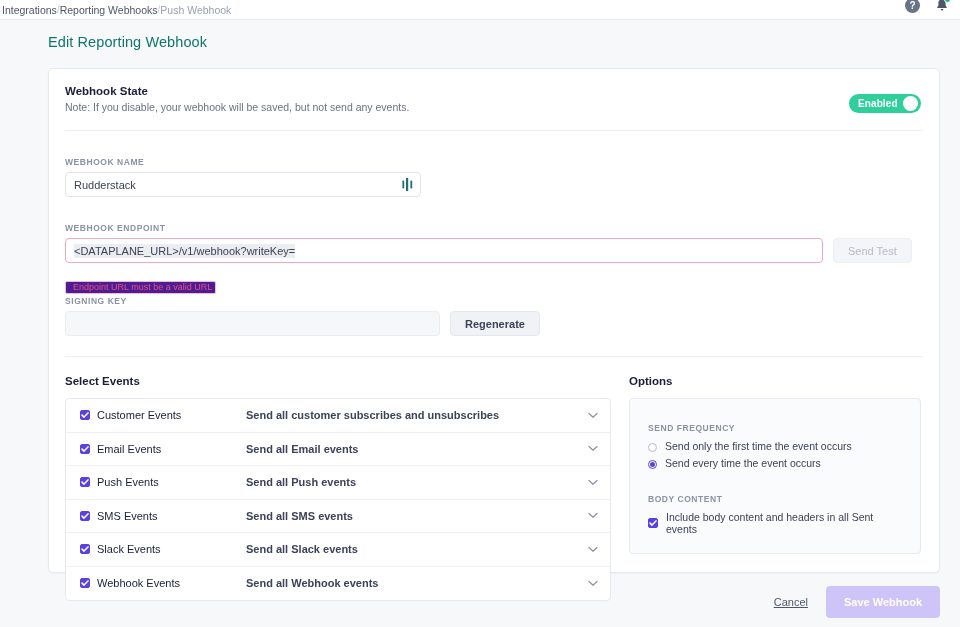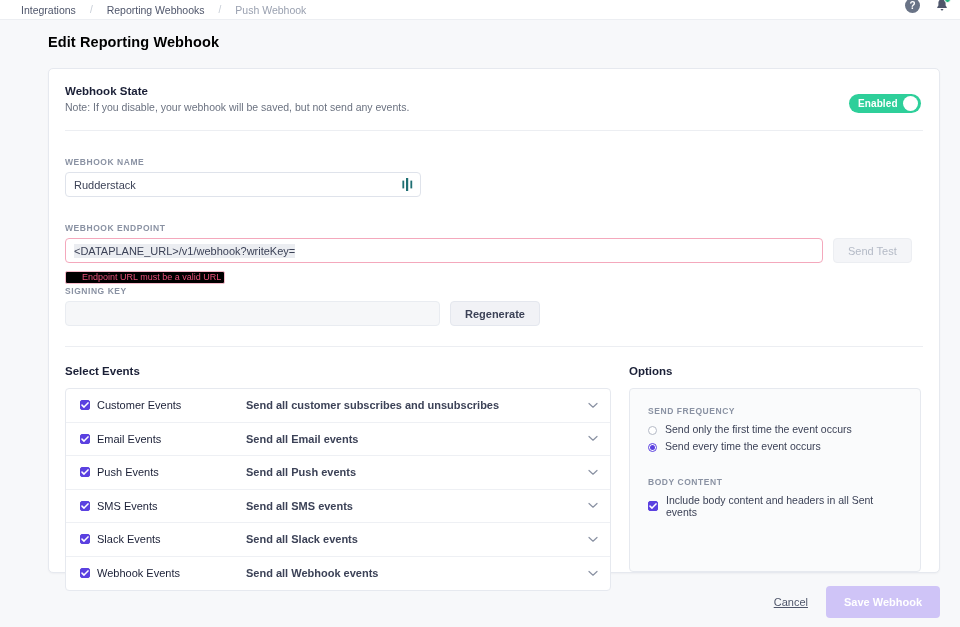--- a/index.html
+++ b/index.html
@@ -16,21 +16,21 @@
   
   .topbar {
     height: 20px;
     background: #ffffff;
     border-bottom: 1px solid #eceef2;
     display: flex;
     align-items: center;
     padding: 0 12px 0 0;
     position: relative;
   }
-  .breadcrumb { display:flex; align-items:center; gap:14px; font-size:10.5px; padding-left:2px;margin-left:19px; }
+  .breadcrumb { display:flex; align-items:center; gap:0; font-size:10.5px; padding-left:2px; }
   .crumb-link { color:#4f566b; }
   .crumb-sep { color:#c7cdd6; font-size:10px; }
   .crumb-current { color:#9aa1b0; }
 
   .topbar-icons { position:absolute; right:10px; top:-3px; display:flex; align-items:center; gap:14px; }
   .help-icon {
     width:15px; height:15px; border-radius:50%;
     background:#697386; color:#fff;
     font-size:10px; font-weight:bold;
     display:flex; align-items:center; justify-content:center;
@@ -38,21 +38,21 @@
   }
   .bell-wrap { position:relative; width:16px; height:17px; cursor:pointer; }
   .bell-dot {
     position:absolute; right:-1px; top:-1px;
     width:7px; height:7px; border-radius:50%;
     background:#24b47e; border:1.5px solid #fff;
   }
 
   
   .page-title {
-    font-size:14.5px; font-weight:bold; color:#000000;
+    font-size:14.5px; font-weight:normal; color:#0f766e;
     padding: 14px 0 0 48px;
     letter-spacing:0.1px;
   }
 
   
   .card {
     position:absolute; left:48px; top:68px;
     width:892px; height:505px;
     background:#ffffff;
     border:1px solid #e6e9ef;
@@ -105,27 +105,27 @@
   }
 
   .resize-cursor {
     position:absolute; right:7px; top:3px;
     width:12px; height:17px;
     display:flex; align-items:center; justify-content:center;
   }
 
   .error-msg {
     display:inline-block;
-    margin-top:8px;
+    margin-top:18px;
     font-size:9px;
     color:#e8517a;
     border:1px solid #f6b9c9;
     border-radius:2px;
-    padding:0 3px 1px 16px;
-    background:#000000;
+    padding:0 3px 1px 7px;
+    background:#4c1d95;
   }
 
   .row { display:flex; align-items:center; gap:10px; }
 
   .btn {
     height:25px; border-radius:4px;
     font-size:11px;
     display:flex; align-items:center; justify-content:center;
     padding: 0 14px;
     cursor:pointer;
@@ -168,22 +168,22 @@
     display:flex; align-items:center; justify-content:center;
     flex: 0 0 auto;
   }
   .cbox svg { display:block; }
 
   .chev { color:#8a92a3; display:flex; align-items:center; }
 
   .options-box {
     border:1px solid #e6e9ef; border-radius:4px;
     background:#fafbfc;
-    padding: 17px 16px 18px 18px;
-    height:184px;
+    padding: 24px 16px 18px 18px;
+    height:156px;
   }
   .opt-label {
     font-size:8.5px; font-weight:bold; color:#8a92a3;
     letter-spacing:0.55px; text-transform:uppercase;
     margin-bottom:7px;
   }
   .radio-row { display:flex; align-items:flex-end; gap:8px; margin-bottom:5px; cursor:pointer; }
   .radio {
     width:9px; height:9px; border-radius:50%;
     border:1px solid #b4bac6; background:#fff;

